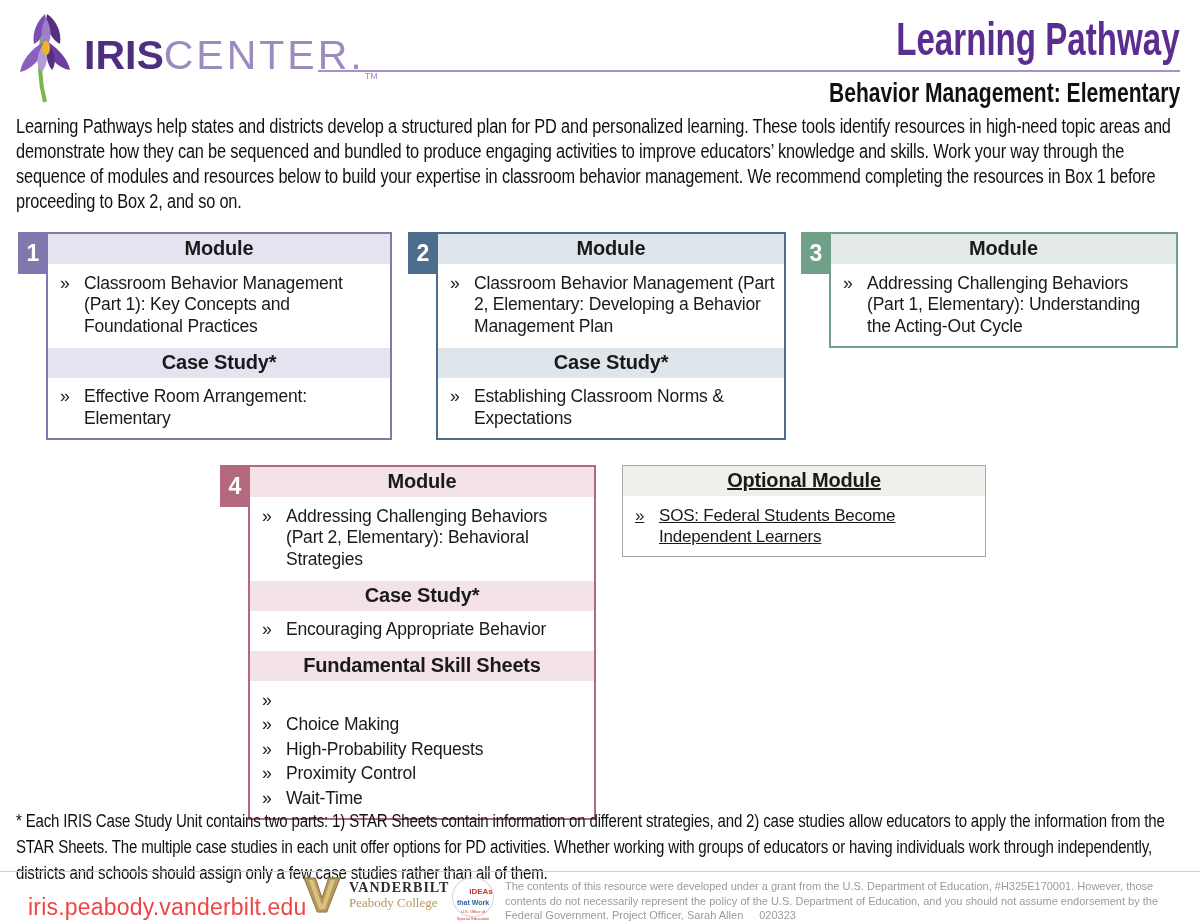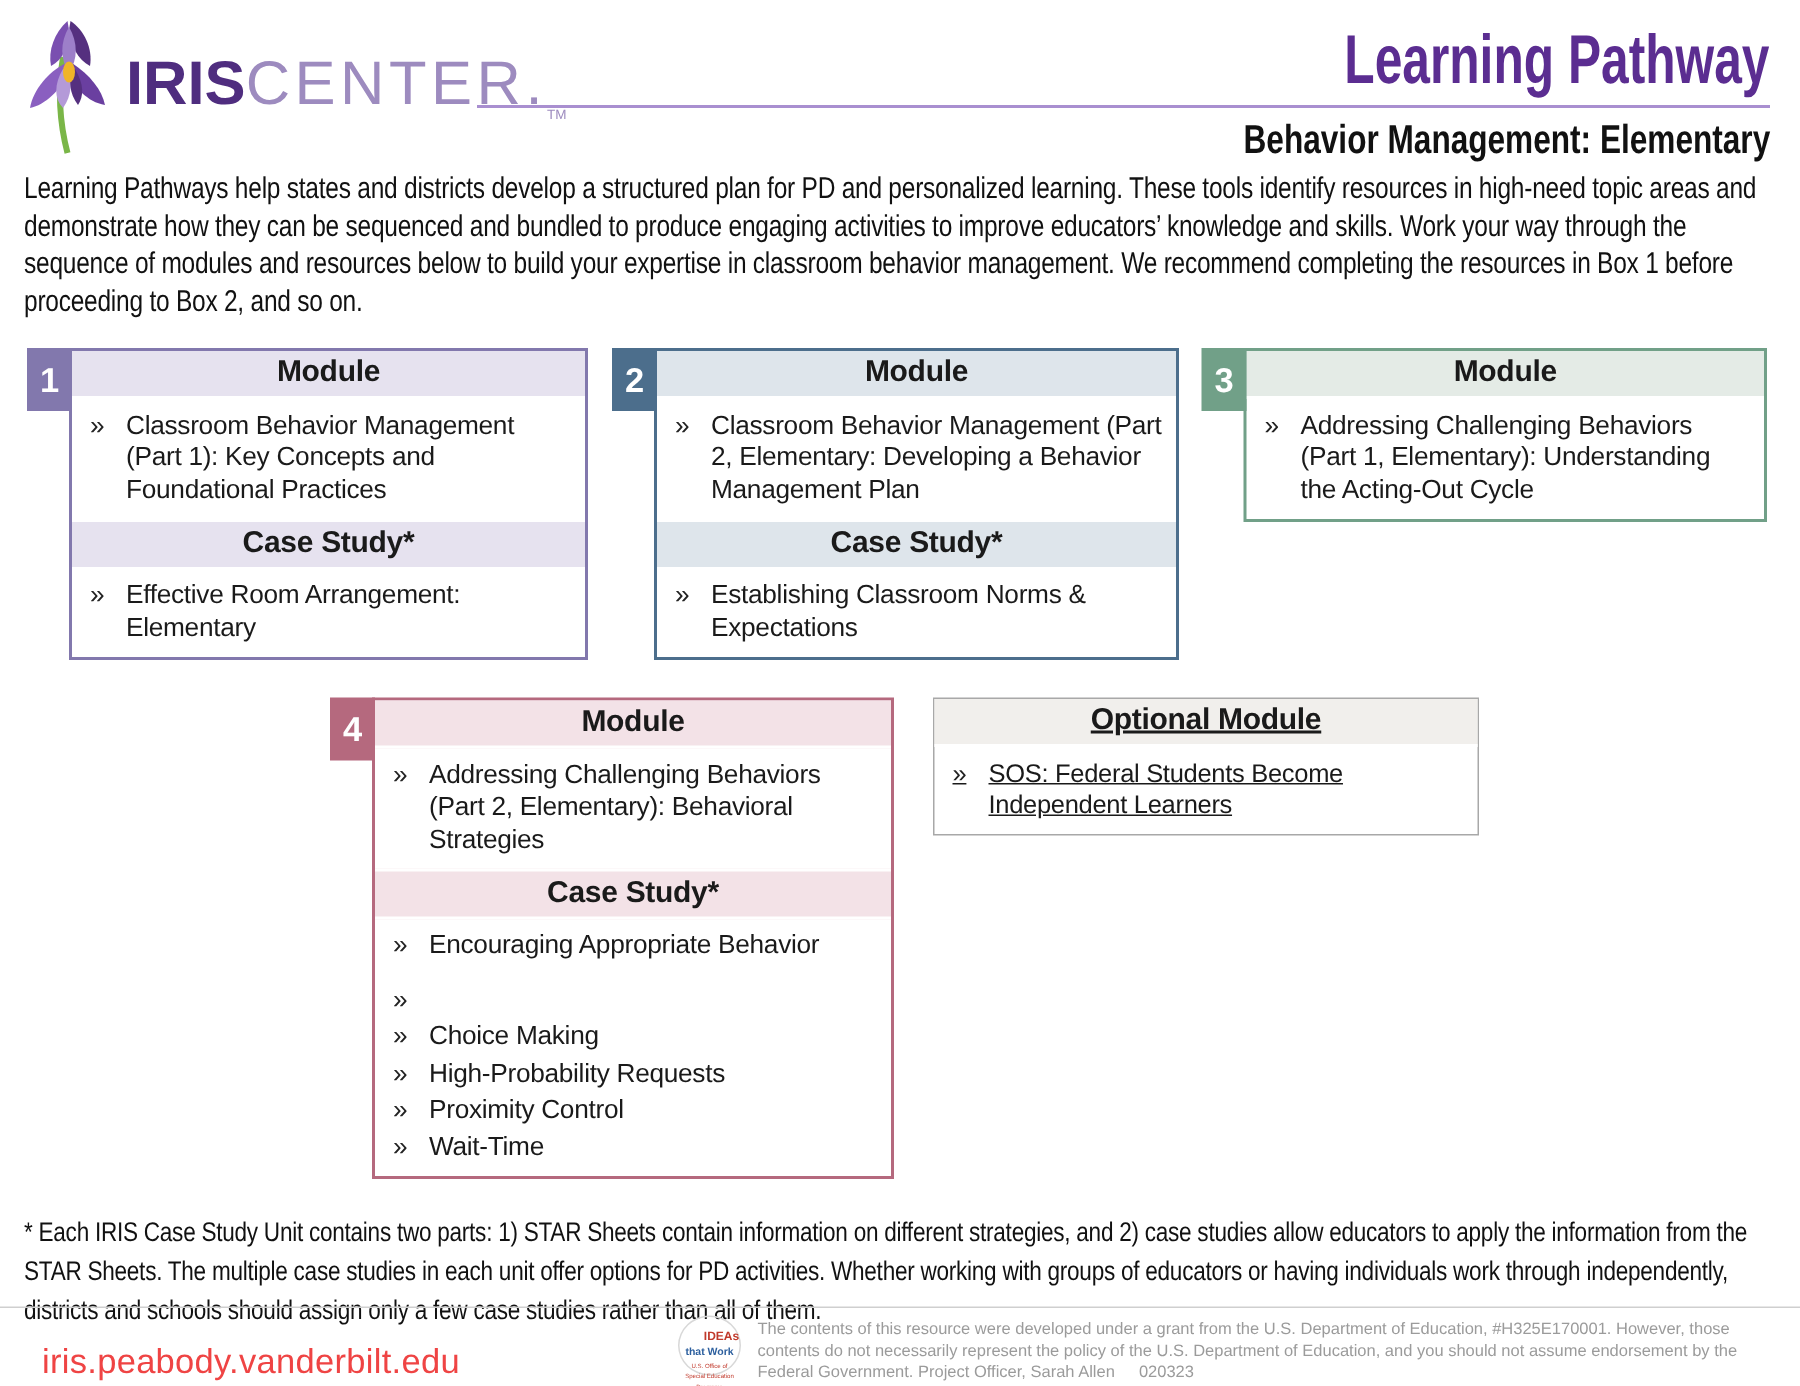--- a/index.html
+++ b/index.html
@@ -150,20 +150,21 @@
           <span class="item-text">Addressing Challenging Behaviors (Part 2, Elementary): Behavioral Strategies</span>
         </div>
       </div>
       <div class="box-heading">Case Study*</div>
       <div class="box-items">
         <div class="box-item">
           <span class="bullet">»</span>
           <span class="item-text">Encouraging Appropriate Behavior</span>
         </div>
       </div>
+      <div class="box-heading">Fundamental Skill Sheets</div>
       <div class="box-items">
         <div class="box-item">
           <span class="bullet">»</span>
         </div>
         <div class="box-item">
           <span class="bullet">»</span>
           <span class="item-text">Choice Making</span>
         </div>
         <div class="box-item">
           <span class="bullet">»</span>
@@ -187,20 +188,30 @@
           <span class="item-text">SOS: Federal Students Become Independent Learners</span>
         </div>
       </div>
     </div>
 
   <p class="footnote">* Each IRIS Case Study Unit contains two parts: 1) STAR Sheets contain information on different strategies, and 2) case studies allow educators to apply the information from the STAR Sheets. The multiple case studies in each unit offer options for PD activities. Whether working with groups of educators or having individuals work through independently, districts and schools should assign only a few case studies rather than all of them.</p>
 
   <div class="footer-rule"></div>
   <a class="footer-url" href="#">iris.peabody.vanderbilt.edu</a>
 
+  <div class="vanderbilt">
+    <svg width="38" height="38" viewBox="0 0 40 38">
+      <polygon points="1,1 13,1 20,22 27,1 39,1 25,37 15,37" fill="#b5985a" stroke="#8c7440" stroke-width="1"></polygon>
+      <polygon points="6,3 11,3 20,30 29,3 34,3 23,34 17,34" fill="#d9c183"></polygon>
+    </svg>
+    <div class="vu-text">
+      <div class="vu-name">VANDERBILT</div>
+      <div class="vu-college">Peabody College</div>
+    </div>
+  </div>
 
   <div class="idea-logo">
     <span class="idea-l1">IDEAs</span><br>
     <span class="idea-l2">that Work</span>
     <span class="idea-l3">U.S. Office of Special Education Programs</span>
   </div>
 
   <p class="disclaimer">
     <span>The contents of this resource were developed under a grant from the U.S. Department of Education, #H325E170001. However, those contents do not necessarily represent the policy of the U.S. Department of Education, and you should not assume endorsement by the Federal Government. Project Officer, Sarah Allen</span><span class="date-code">020323</span>
   </p>

